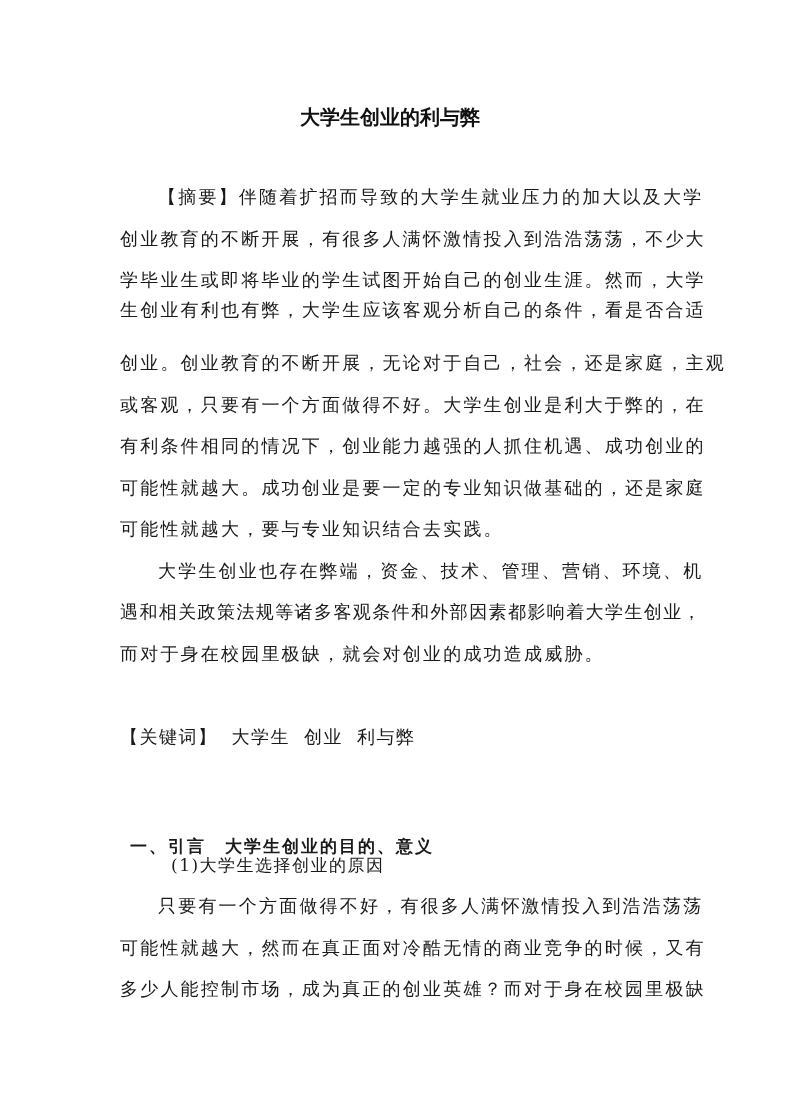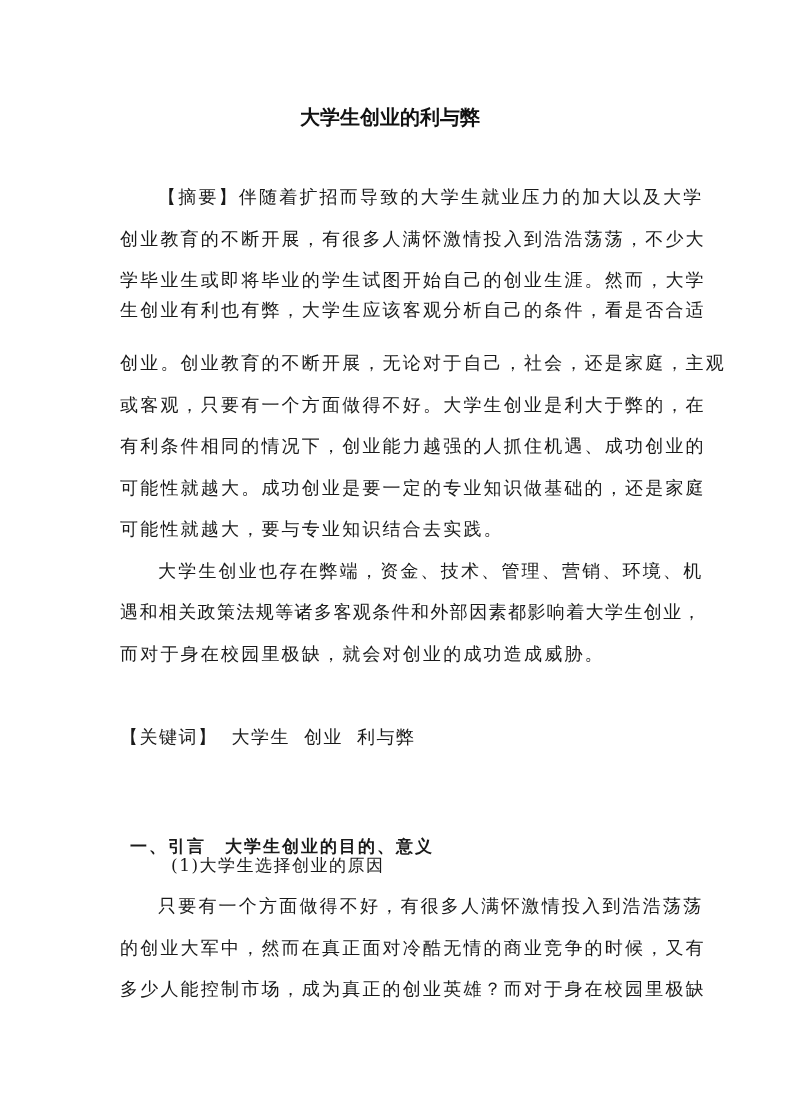--- a/index.html
+++ b/index.html
@@ -87,16 +87,16 @@
   <div class="line" style="top:601px; letter-spacing:1.4px">遇和相关政策法规等诸多客观条件和外部因素都影响着大学生创业，</div>
   <div class="line" style="top:643px">而对于身在校园里极缺，就会对创业的成功造成威胁。</div>
 
   <div class="line" style="top:726px; letter-spacing:1.5px">
     <span>【关键词】</span><span class="kw-gap"></span><span>大学生</span><span class="kw-gap"></span><span>创业</span><span class="kw-gap"></span><span>利与弊</span>
   </div>
 
   <div class="heading" style="top:834px">一、引言　大学生创业的目的、意义</div>
   <div class="sub" style="top:853px">(1)大学生选择创业的原因</div>
   <div class="line indent" style="top:895px">只要有一个方面做得不好，有很多人满怀激情投入到浩浩荡荡</div>
-  <div class="line" style="top:937px">的创业大军中，然而在真正面对冷酷无情的商业竞争的时候，又有</div>
+  <div class="line" style="top:937px">可能性就越大，然而在真正面对冷酷无情的商业竞争的时候，又有</div>
   <div class="line" style="top:978px">多少人能控制市场，成为真正的创业英雄？而对于身在校园里极缺</div>
 
 </div>
 
 </body></html>

